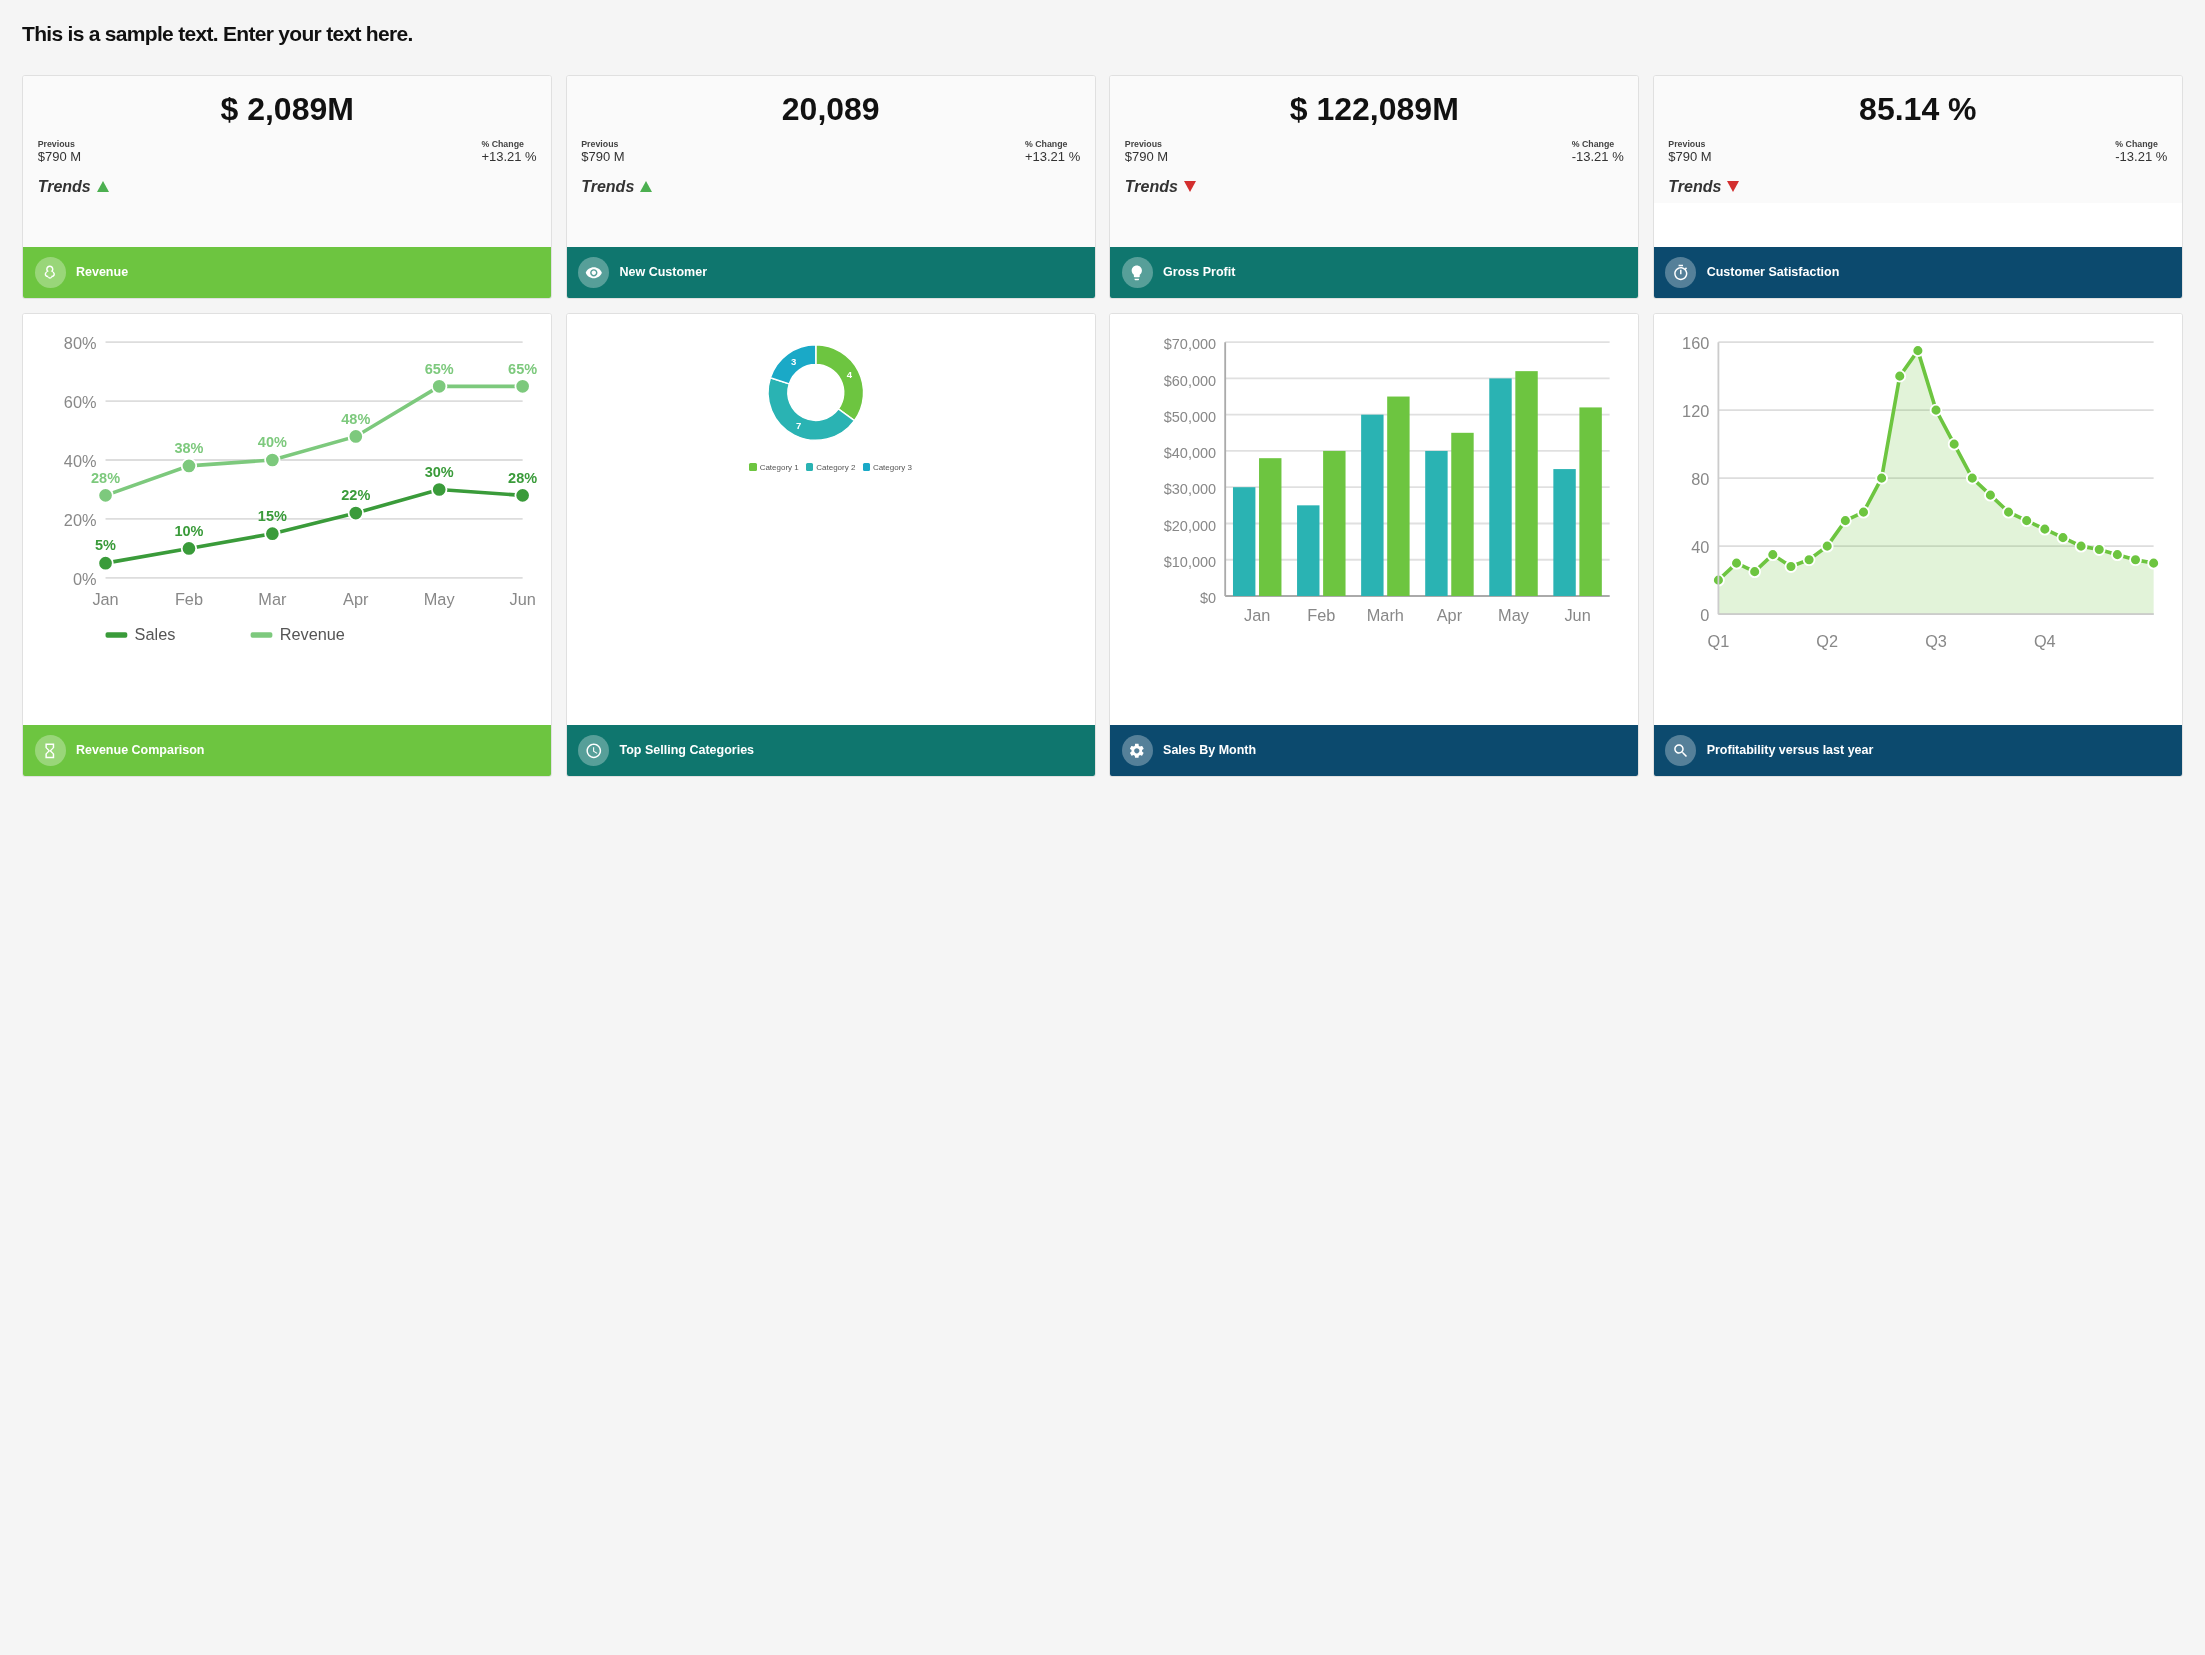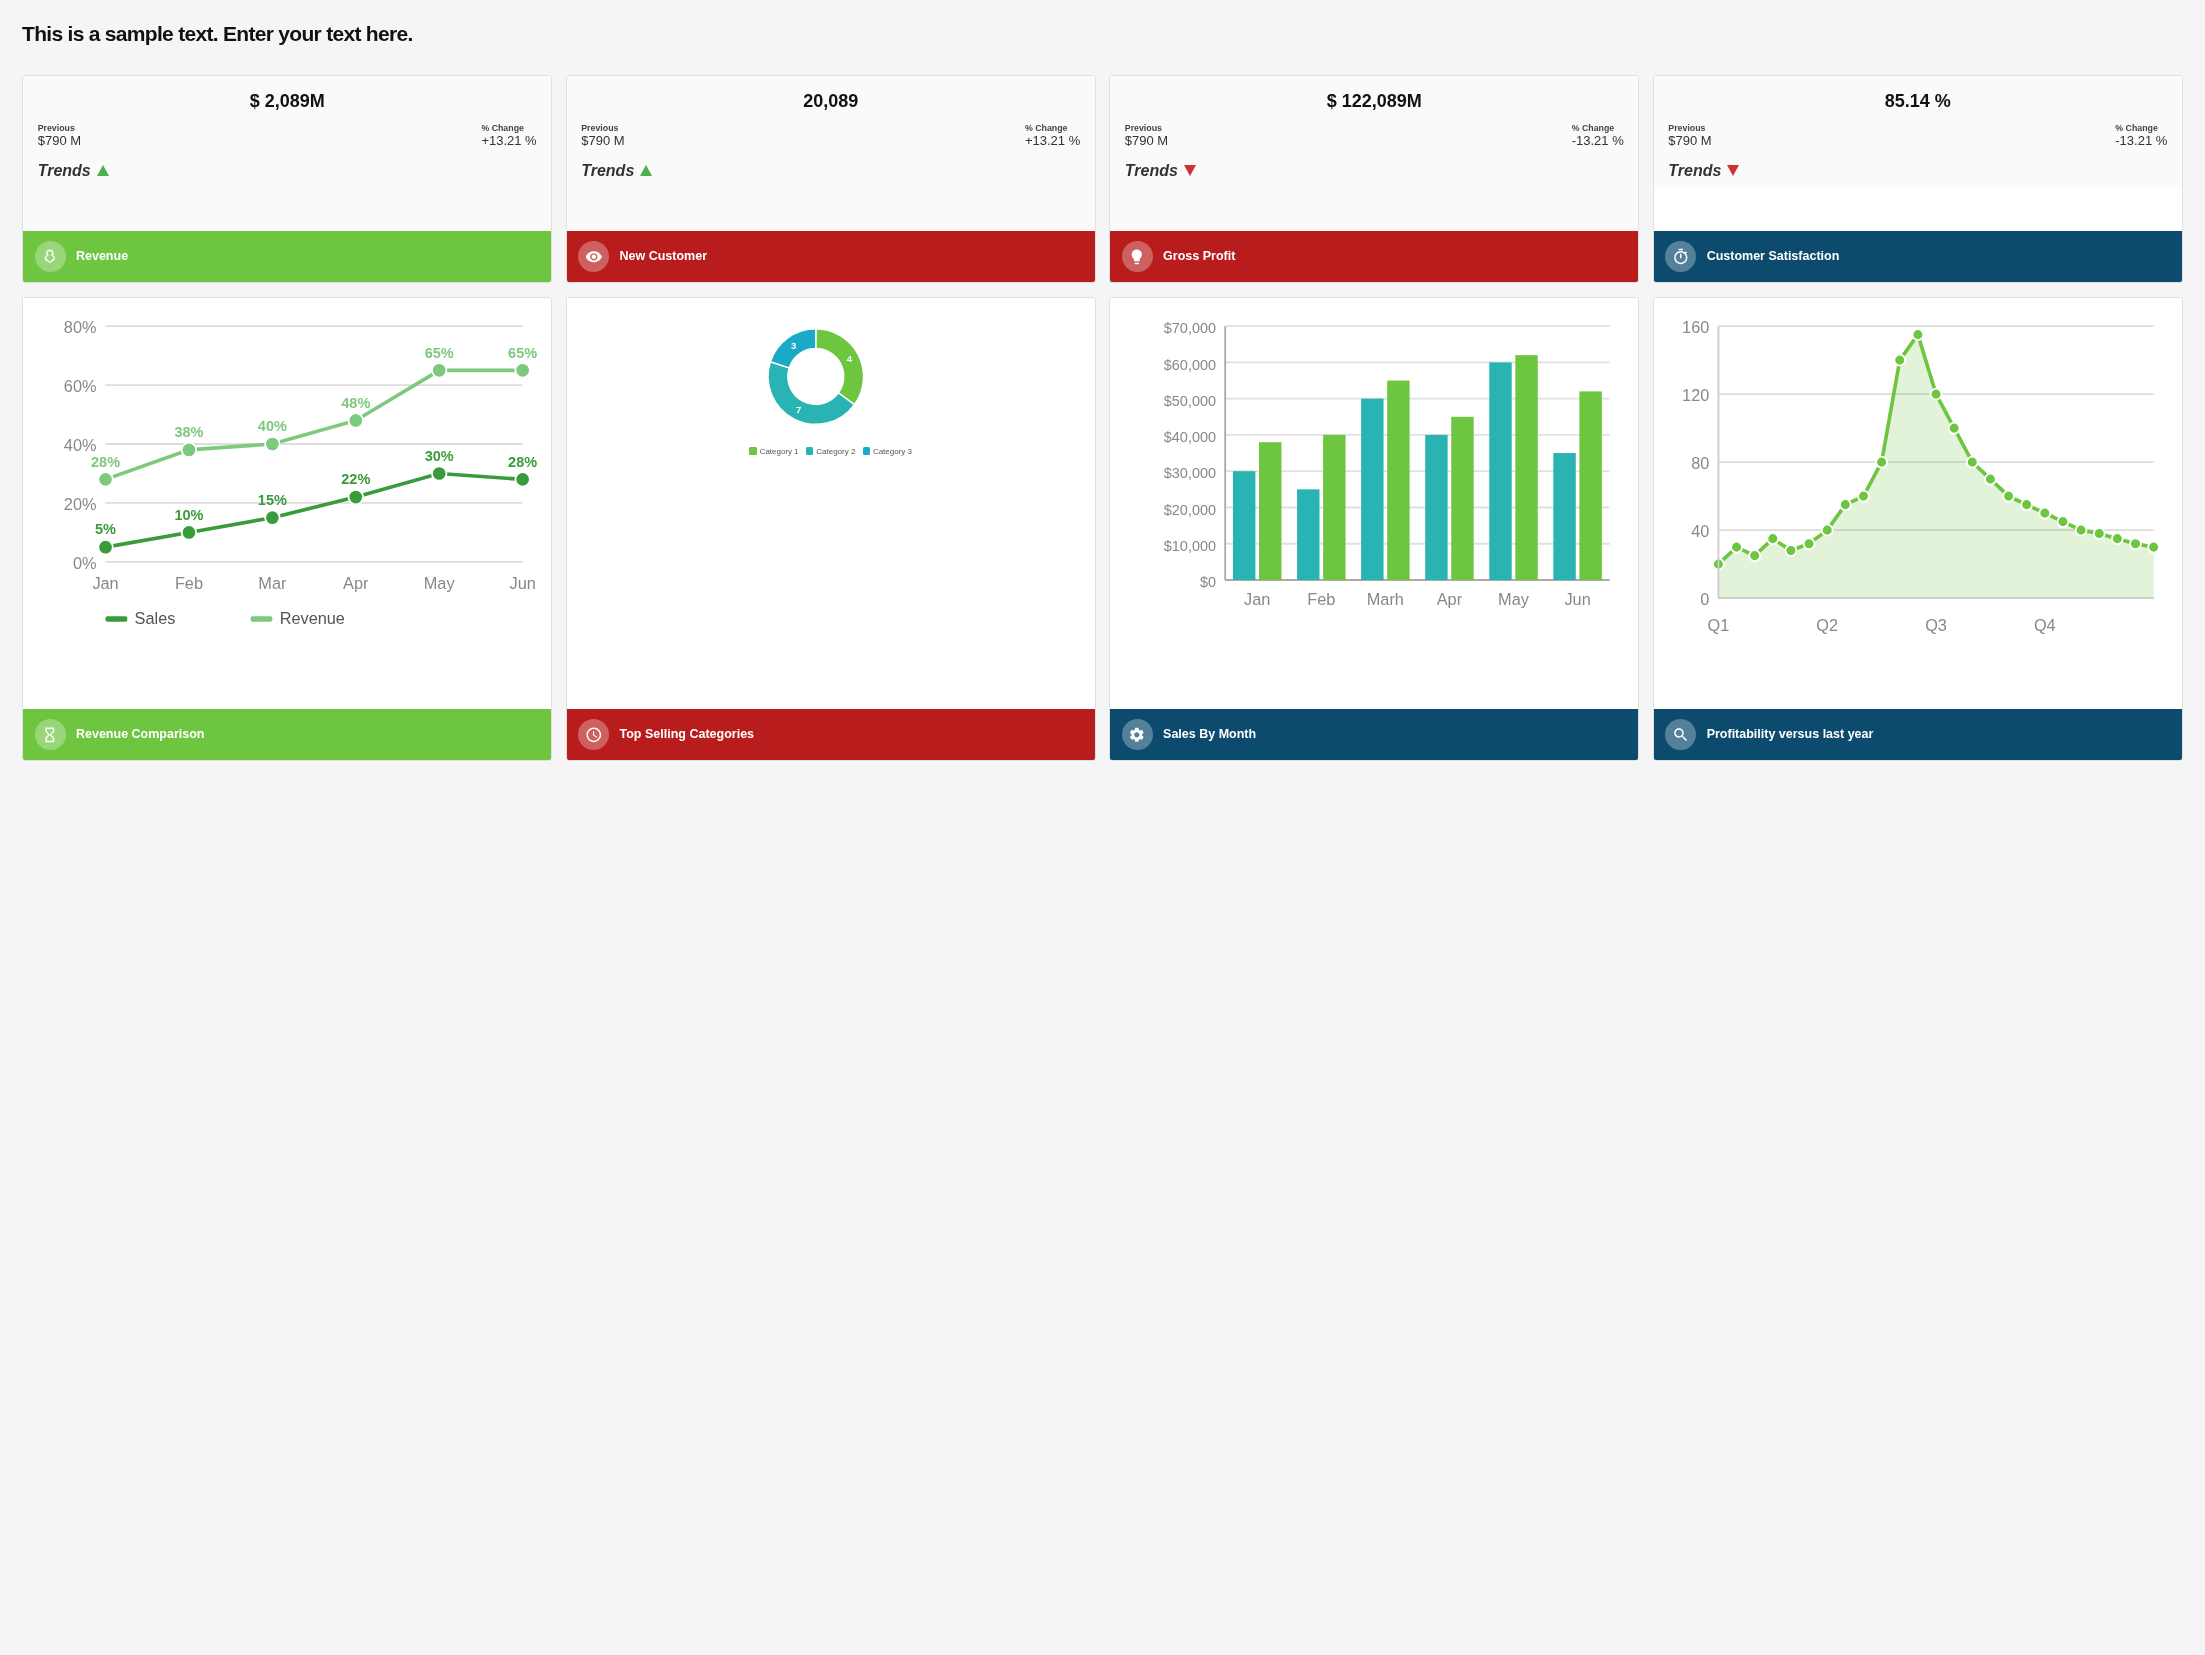--- a/index.html
+++ b/index.html
@@ -28,21 +28,21 @@
       overflow: hidden;
       display: flex;
       flex-direction: column;
     }
     .card-body {
       padding: 14.7px 14.7px 7.3px 14.7px;
       flex: 1;
       background: #fafafa;
     }
     .kpi-value {
-      font-size: 18px;
+      font-size: 32px;
       font-weight: 700;
       color: #111;
       margin-bottom: 11.7px;
       text-align: center;
     }
     .kpi-meta {
       display: flex;
       justify-content: space-between;
       margin-bottom: 5.9px;
     }
@@ -90,21 +90,21 @@
       display: flex;
       align-items: center;
       gap: 10.3px;
       padding: 10.3px 11.7px;
       color: #fff;
       font-size: 12.5px;
       font-weight: 600;
       min-height: 44px;
     }
     .footer-green { background: #6dc540; }
-    .footer-teal { background: #b91c1c; }
+    .footer-teal { background: #0f766e; }
     .footer-blue { background: #0c4a6e; margin-top: 44px; }
     .footer-icon {
       width: 31px; height: 31px;
       border-radius: 50%;
       background: rgba(255,255,255,0.3);
       display: flex; align-items: center; justify-content: center;
       flex-shrink: 0;
     }
     .footer-icon svg { width: 17.6px; height: 17.6px; fill: #fff; }
     .chart-card .card-body {

